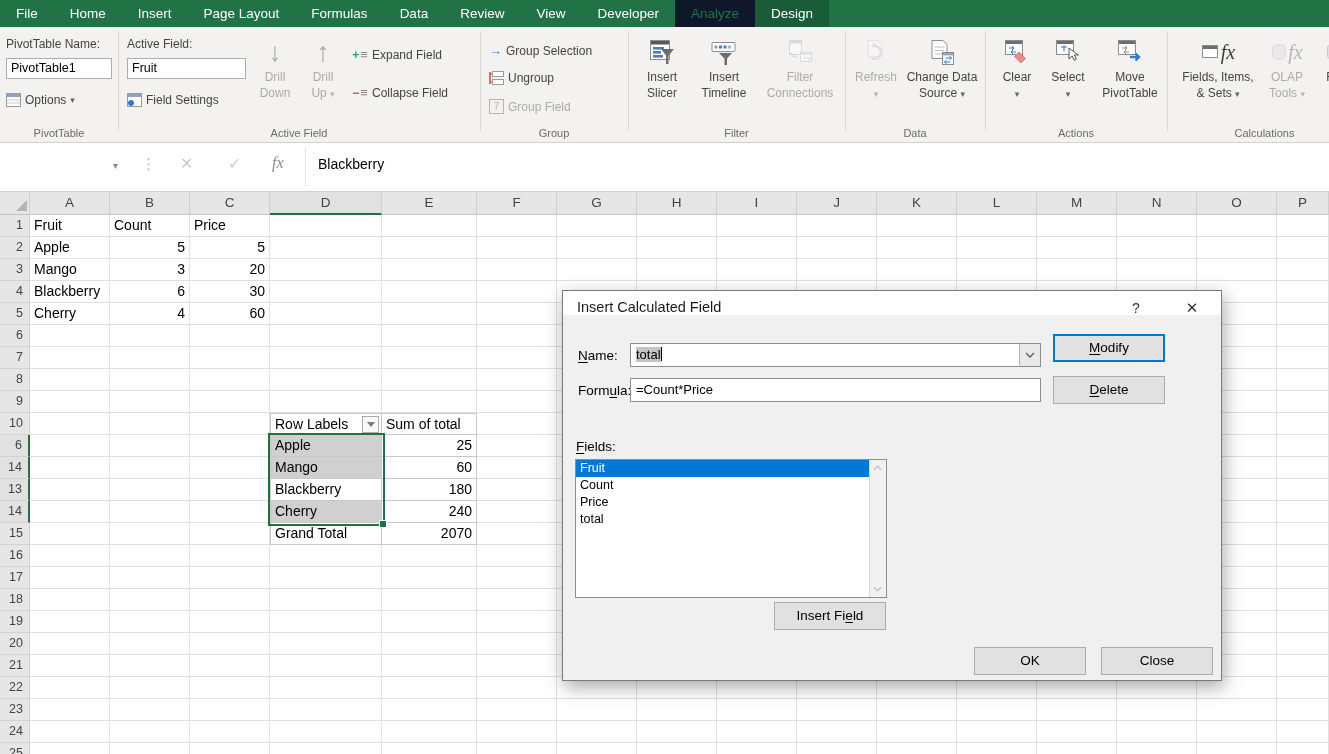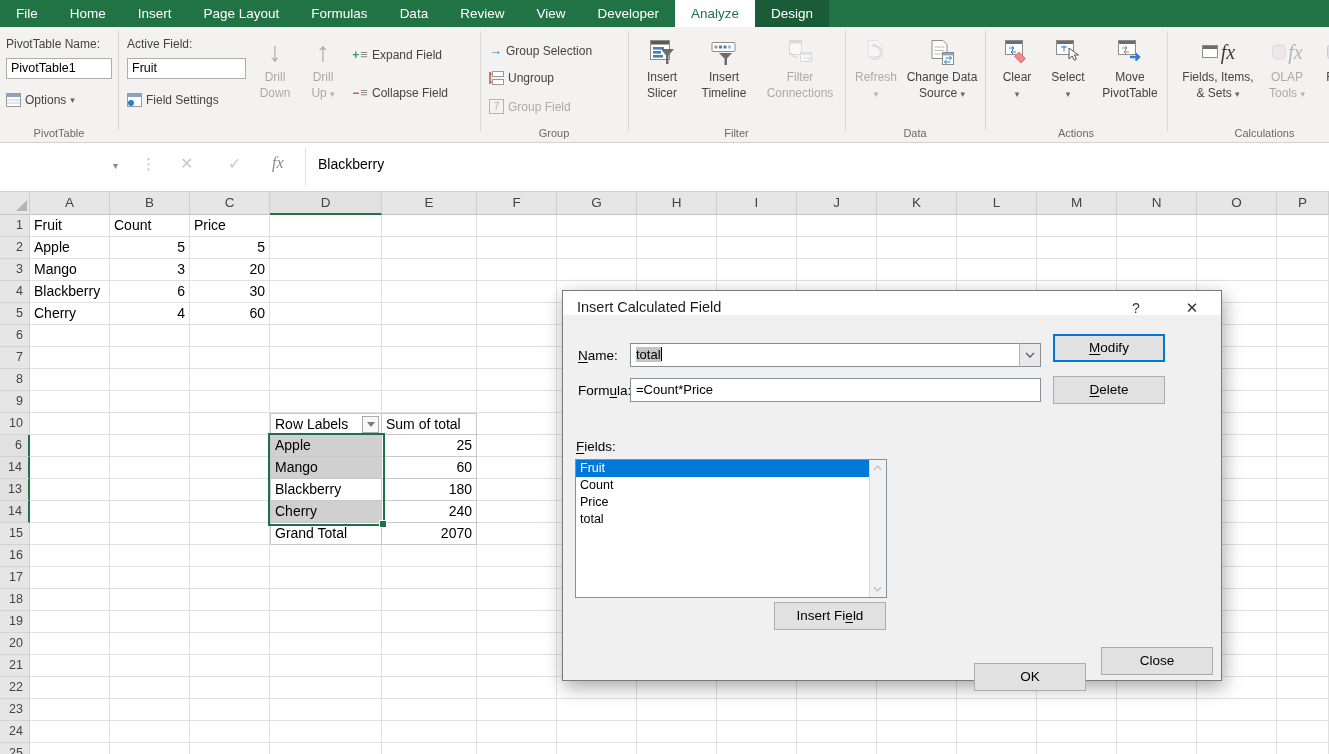--- a/index.html
+++ b/index.html
@@ -3,21 +3,21 @@
 <meta charset="utf-8">
 <style>
   html,body{margin:0;padding:0;}
   body{width:1329px;height:754px;overflow:hidden;position:relative;background:#fff;
        font-family:"Liberation Sans",sans-serif;-webkit-font-smoothing:antialiased;}
 
   
   #tabbar{position:absolute;top:0;left:0;width:1329px;height:27px;background:#217346;
           display:flex;align-items:stretch;color:#fff;font-size:13.5px;}
   .tab{display:flex;align-items:center;padding:0 16px;cursor:pointer;white-space:nowrap;}
-  .tab.active{background:#ffffff;color:#217346;}
+  .tab.active{background:#0f172a;color:#217346;}
   .tab.contextual{background:#1a5c38;}
   #tellme{display:flex;align-items:center;gap:8px;padding:0 10px;font-size:13.5px;color:#fff;}
 
   
   #ribbon{position:absolute;top:27px;left:0;width:1329px;height:116px;background:#f3f2f1;
           border-bottom:1px solid #d2d2d2;box-sizing:border-box;font-size:12px;color:#444;}
   .rsep{position:absolute;top:4px;height:100px;width:1px;background:#d8d8d8;}
   .glabel{position:absolute;bottom:3px;text-align:center;font-size:11px;color:#6a6a6a;}
   .rlabel{position:absolute;font-size:12px;color:#444;white-space:nowrap;}
   .rinput{position:absolute;background:#fff;border:1px solid #adadad;box-sizing:border-box;
@@ -188,20 +188,21 @@
       </span>
     <span>Expand Field</span>
   </div>
   <div class="rsmall" style="left:352px;top:58px">
     <span class="xicon">
         <span class="pm r">−</span>
         <span class="ln">≡</span>
       </span>
     <span>Collapse Field</span>
   </div>
+  <div class="glabel" style="left:118px;width:362px">Active Field</div>
 
   <div class="rsmall" style="left:489px;top:16px">
     <span class="garrow">→</span>
     <span>Group Selection</span>
   </div>
   <div class="rsmall" style="left:489px;top:44px">
     <span>
         <svg width="15" height="14" viewBox="0 0 15 14">
           <rect x="3.5" y="0.5" width="11" height="5" fill="#fff" stroke="#9b9b9b"></rect>
           <rect x="3.5" y="8.5" width="11" height="5" fill="#fff" stroke="#9b9b9b"></rect>
@@ -909,15 +910,15 @@
           </svg>
         </div>
       <div class="scrarrow" style="bottom:0">
           <svg width="9" height="6" viewBox="0 0 10 6">
             <path d="M1 1 L5 5 L9 1" stroke="#b8b8b8" fill="none" stroke-width="1.3"></path>
           </svg>
         </div>
     </div>
   </div>
   <div class="dbtn" style="left:211px;top:311px"><span>Insert Fi</span><u>e</u><span>ld</span></div>
-  <div class="dbtn" style="left:411px;top:372px">OK</div>
+  <div class="dbtn" style="left:411px;top:356px">OK</div>
   <div class="dbtn" style="left:538px;top:356px">Close</div>
 </div>
 
 </body></html>

